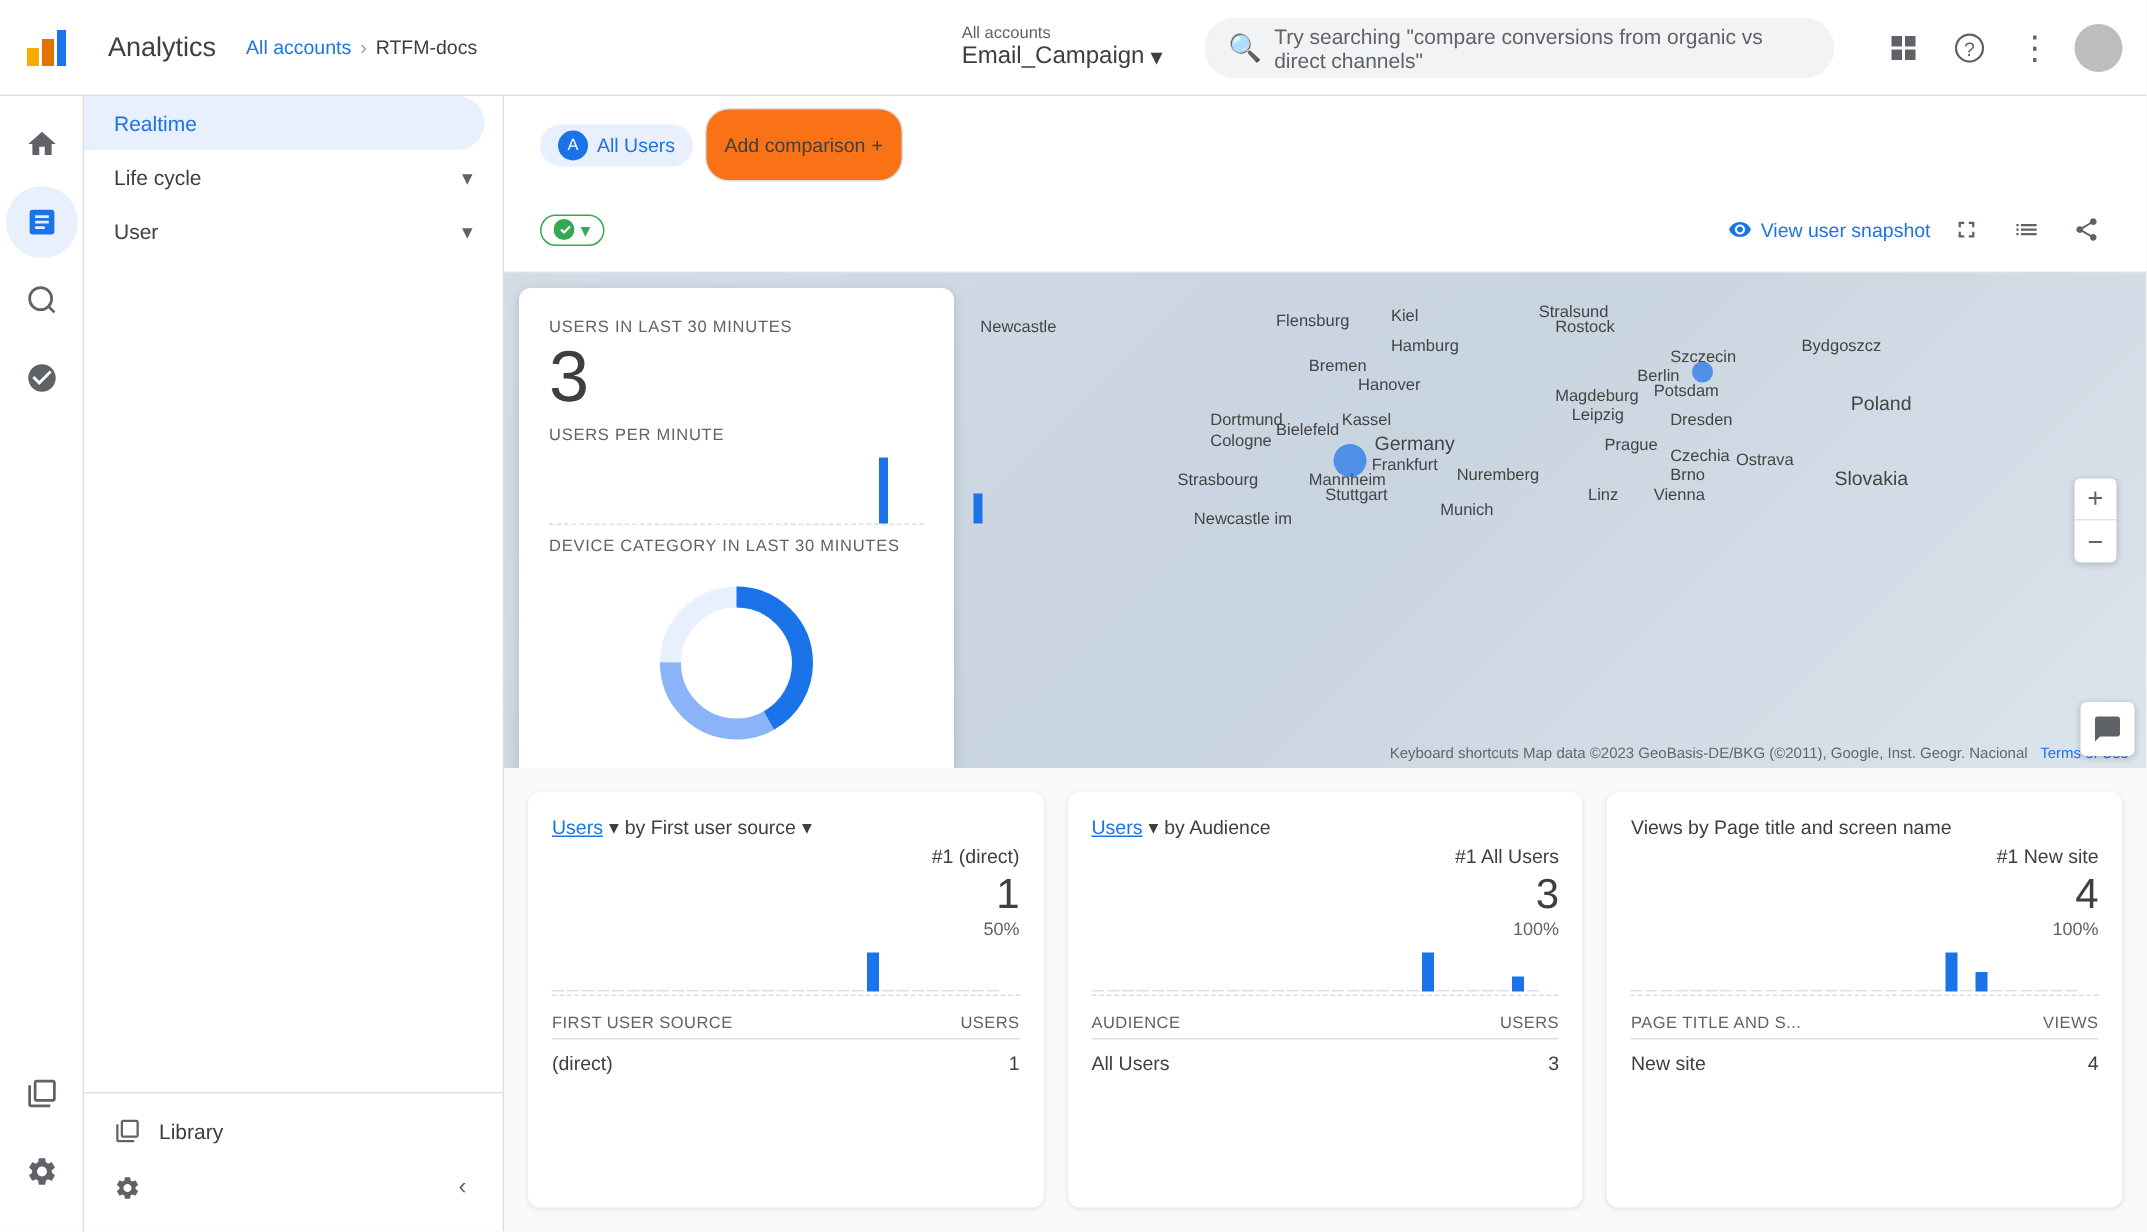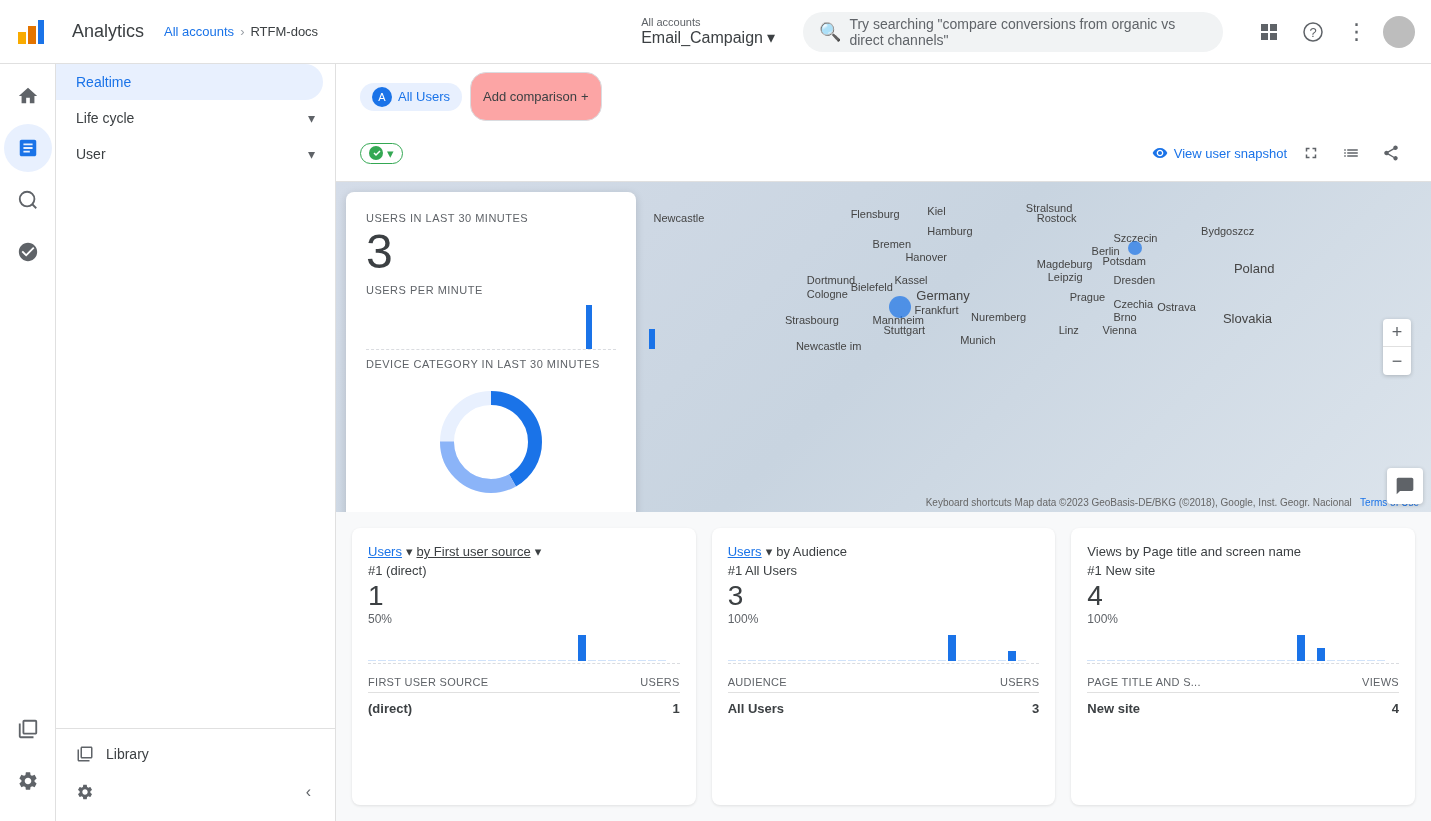--- a/index.html
+++ b/index.html
@@ -275,21 +275,21 @@
     .add-comparison-btn {
       display: flex;
       align-items: flex-end;
       gap: 4px;
       border: 1px solid #dadce0;
       border-radius: 16px;
       padding: 16px 12px;
       font-size: 13px;
       color: #3c4043;
       cursor: pointer;
-      background: #fca5a5;
+      background: #f97316;
     }
     .header-actions {
       margin-left: auto;
       display: flex;
       align-items: center;
       gap: 8px;
     }
     .view-snapshot-btn {
       display: flex;
       align-items: center;
@@ -396,20 +396,21 @@
       margin: 12px 0;
     }
 
     
     .bottom-cards {
       display: flex;
       gap: 16px;
       padding: 16px;
       flex: 1;
       overflow: hidden;
+      text-align: right;
     }
     .card {
       flex: 1;
       background: #fff;
       border-radius: 8px;
       box-shadow: 0 1px 3px rgba(0,0,0,0.1);
       padding: 16px;
       display: flex;
       flex-direction: column;
       overflow: hidden;
@@ -454,21 +455,20 @@
       padding-bottom: 4px;
       border-bottom: 1px solid #e0e0e0;
       margin-bottom: 4px;
     }
     .card-table-row {
       display: flex;
       justify-content: space-between;
       font-size: 13px;
       color: #3c4043;
       padding: 4px 0;
-      font-weight: bold;
     }
 
     
     .map-marker {
       position: absolute;
       width: 14px;
       height: 14px;
       border-radius: 50%;
       background: #1a73e8;
       opacity: 0.7;
@@ -710,21 +710,21 @@
           <span class="map-label" style="top:43%;left:66%;">Linz</span>
           <span class="map-label" style="top:43%;left:70%;">Vienna</span>
           <span class="map-label" style="top:39%;left:81%;font-weight:500;font-size:13px;">Slovakia</span>
           <span class="map-label" style="top:40%;left:41%;">Strasbourg</span>
           <span class="map-label" style="top:48%;left:42%;">Newcastle im</span>
 
           <div class="map-marker large" style="top:38%;left:51.5%;"></div>
           <div class="map-marker" style="top:20%;left:73%;"></div>
 
           <div style="position:absolute;bottom:4px;right:12px;font-size:10px;color:#666;z-index:6;">
-            <span>Keyboard shortcuts   Map data ©2023 GeoBasis-DE/BKG (©2018), Google, Inst. Geogr. Nacional</span>
+            <span>Keyboard shortcuts   Map data ©2023 GeoBasis-DE/BKG (©2011), Google, Inst. Geogr. Nacional</span>
             &nbsp;&nbsp;<span style="color:#1a73e8;cursor:pointer;">Terms of Use</span>
           </div>
 
           <div style="position:absolute;bottom:8px;right:8px;width:36px;height:36px;background:#fff;border-radius:4px;box-shadow:0 1px 4px rgba(0,0,0,0.2);display:flex;align-items:center;justify-content:center;cursor:pointer;z-index:10;">
             <svg width="20" height="20" viewBox="0 0 24 24" fill="#5f6368">
                 <path d="M20 2H4c-1.1 0-2 .9-2 2v18l4-4h14c1.1 0 2-.9 2-2V4c0-1.1-.9-2-2-2z"></path>
               </svg>
           </div>
         </div>
 
@@ -793,21 +793,21 @@
           <button class="zoom-btn">−</button>
         </div>
       </div>
 
       <div class="bottom-cards">
 
         <div class="card">
           <div class="card-title">
             <span style="color:#1a73e8;text-decoration:underline;cursor:pointer;">Users</span>
             <span style="cursor:pointer;color:#3c4043;">▾</span>
-            <span style="color:#3c4043;text-decoration:underline;"> by First user source</span>
+            <span style="color:#3c4043;"> by First user source</span>
             <span style="cursor:pointer;color:#3c4043;">▾</span>
           </div>
           <div class="card-rank">
             <span>#1  (direct)</span>
           </div>
           <div class="card-number">1</div>
           <div class="card-pct">50%</div>
           <div class="card-mini-bar-row" id="card1-bars" style="border-bottom: 1px dashed rgb(218, 220, 224); padding-bottom: 2px; display: flex; align-items: flex-end; gap: 2px; width: 100%;">
               <div style="background: rgb(26, 115, 232); flex: 1 1 0%; min-width: 3px; max-width: 8px; height: 1px; opacity: 0.2;"></div>
               <div style="background: rgb(26, 115, 232); flex: 1 1 0%; min-width: 3px; max-width: 8px; height: 1px; opacity: 0.2;"></div>

